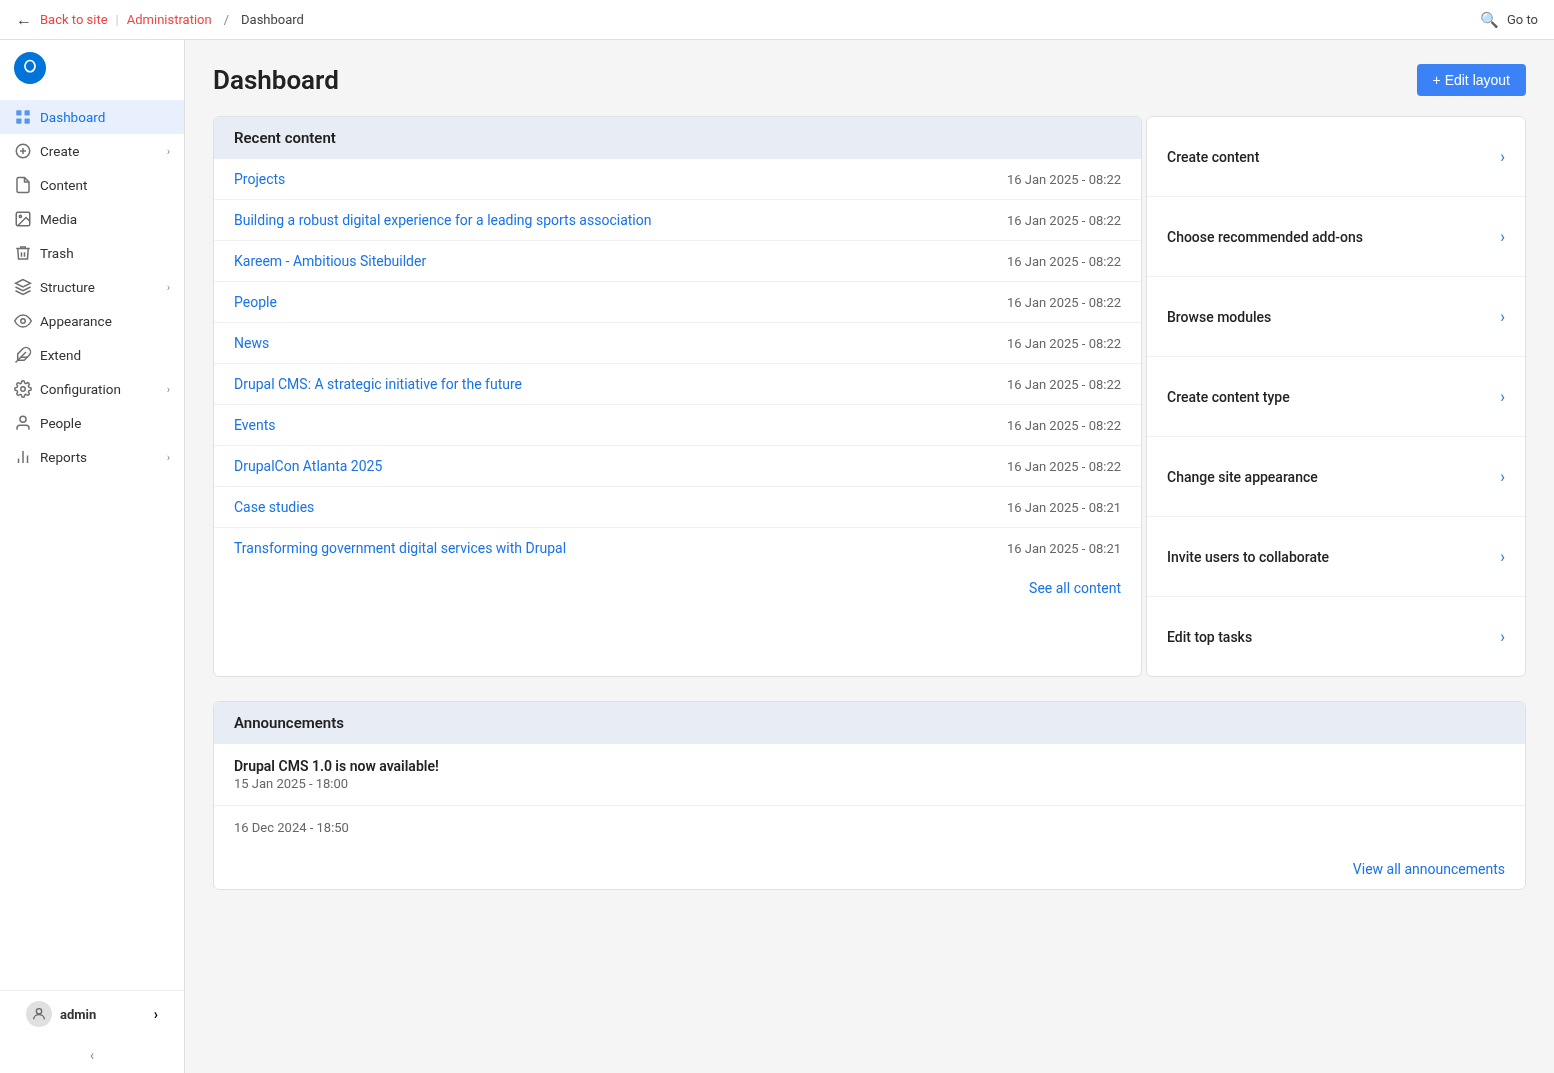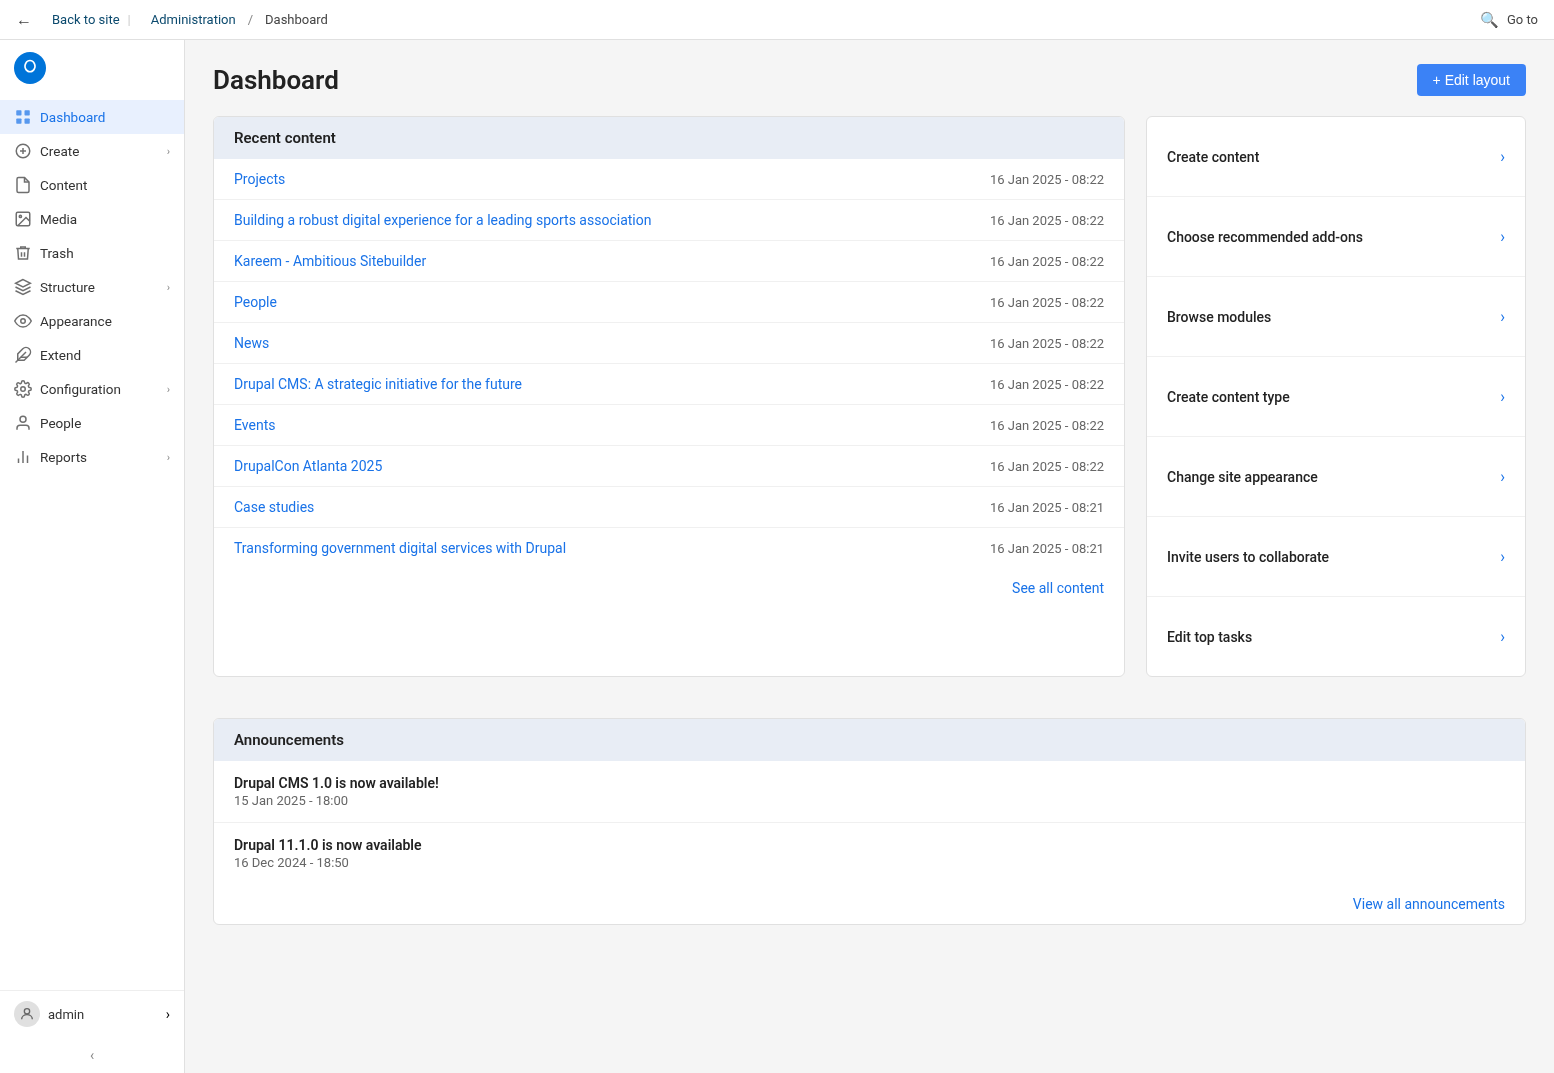--- a/index.html
+++ b/index.html
@@ -2,53 +2,53 @@
 <html><head>
   <meta charset="utf-8">
   <style>
     * { box-sizing: border-box; margin: 0; padding: 0; }
     body { font-family: -apple-system, BlinkMacSystemFont, 'Segoe UI', Roboto, sans-serif; font-size: 14px; background: #f5f5f5; display: flex; flex-direction: column; height: 100vh; overflow: hidden; }
 
     
     .topbar { height: 40px; background: #fff; border-bottom: 1px solid #e0e0e0; display: flex; align-items: center; padding: 0 16px; gap: 12px; font-size: 13px; color: #444; flex-shrink: 0; }
     .topbar-left { display: flex; align-items: center; gap: 8px; flex: 1; }
     .topbar-right { display: flex; align-items: center; gap: 8px; color: #444; }
-    .topbar a { color: #0c4a6e; text-decoration: none; margin-left: 12px; }
+    .topbar a { color: #ef4444; text-decoration: none; }
     .topbar .sep { color: #ccc; }
     .topbar .breadcrumb-sep { color: #888; margin: 0 4px; }
     .back-icon { font-size: 16px; }
     .search-icon-btn { cursor: pointer; font-size: 15px; color: #555; }
 
     
     .app-body { display: flex; flex: 1; overflow: hidden; }
 
     
     .sidebar { width: 185px; background: #fff; border-right: 1px solid #e0e0e0; display: flex; flex-direction: column; overflow-y: auto; flex-shrink: 0; }
     .sidebar-logo { padding: 12px 14px; display: flex; align-items: center; }
     .logo-circle { width: 32px; height: 32px; background: #0074d9; border-radius: 50%; display: flex; align-items: center; justify-content: center; }
     .logo-circle svg { width: 20px; height: 20px; fill: white; }
     .sidebar-nav { flex: 1; padding: 4px 0; }
     .nav-item { display: flex; align-items: center; padding: 8px 14px; cursor: pointer; color: #333; text-decoration: none; gap: 8px; font-size: 13.5px; border-radius: 0; position: relative; }
     .nav-item.active { background: #e8f0fe; color: #1a73e8; }
     .nav-item .nav-icon { width: 18px; height: 18px; flex-shrink: 0; opacity: 0.7; }
     .nav-item .nav-label { flex: 1; }
     .nav-item .chevron { font-size: 11px; color: #888; }
-    .sidebar-bottom { padding: 10px 14px; border-top: 1px solid #eee; display: flex; align-items: center; gap: 8px; cursor: pointer; }
+    .sidebar-bottom { padding: 10px 26px; border-top: 1px solid #eee; display: flex; align-items: center; gap: 8px; cursor: pointer; font-weight: bold; }
     .sidebar-bottom .user-icon { width: 26px; height: 26px; border-radius: 50%; background: #e0e0e0; display: flex; align-items: center; justify-content: center; font-size: 12px; }
     .sidebar-bottom .user-name { flex: 1; font-size: 13px; color: #333; }
     .sidebar-collapse { padding: 10px 14px; display: flex; align-items: center; justify-content: center; cursor: pointer; color: #888; }
 
     
     .main { flex: 1; overflow-y: auto; padding: 24px 28px; }
     .page-header { display: flex; align-items: center; justify-content: space-between; margin-bottom: 20px; }
     .page-title { font-size: 26px; font-weight: 600; color: #222; }
     .edit-layout-btn { background: #3b82f6; color: white; border: none; padding: 8px 16px; border-radius: 4px; cursor: pointer; font-size: 14px; display: flex; align-items: center; gap: 6px; }
 
     
-    .content-grid { display: grid; grid-template-columns: 1fr 380px; gap: 21px; }
+    .content-grid { display: grid; grid-template-columns: 1fr 380px; gap: 4px; }
 
     
     .card { background: #fff; border-radius: 6px; border: 1px solid #e0e0e0; overflow: hidden; }
     .card-header { background: #e8edf5; padding: 12px 20px; font-size: 15px; font-weight: 600; color: #222; }
     .card-body { padding: 0; }
 
     
     .content-list { width: 100%; }
     .content-row { display: flex; align-items: center; justify-content: space-between; padding: 12px 20px; border-bottom: 1px solid #f0f0f0; }
     .content-row:last-child { border-bottom: none; }
@@ -317,21 +317,20 @@
       </div>
 
       <div class="card announcements-section full-width">
         <div class="card-header">Announcements</div>
         <div class="card-body" id="announcements-list">
             <div class="announcement-item">
     <div class="announcement-title">Drupal CMS 1.0 is now available!</div>
     <div class="announcement-date">15 Jan 2025 - 18:00</div>
   </div>
             <div class="announcement-item">
-    <div class="announcement-title">Drupal 11.1.0 is now available</div>
     <div class="announcement-date">16 Dec 2024 - 18:50</div>
   </div>
           </div>
         <div class="view-all">
           <a href="#">View all announcements</a>
         </div>
       </div>
 
     </div>
   </main>

